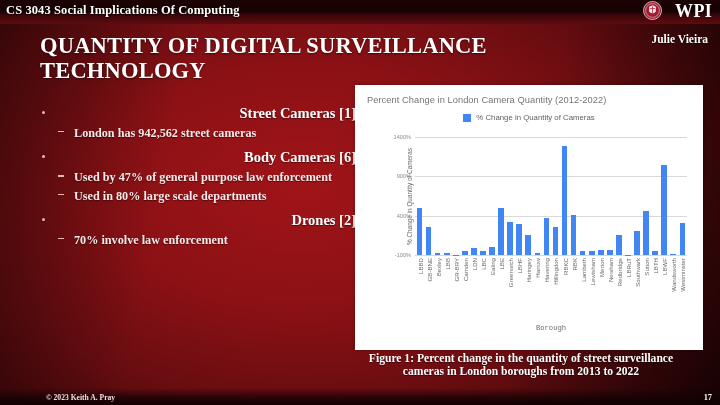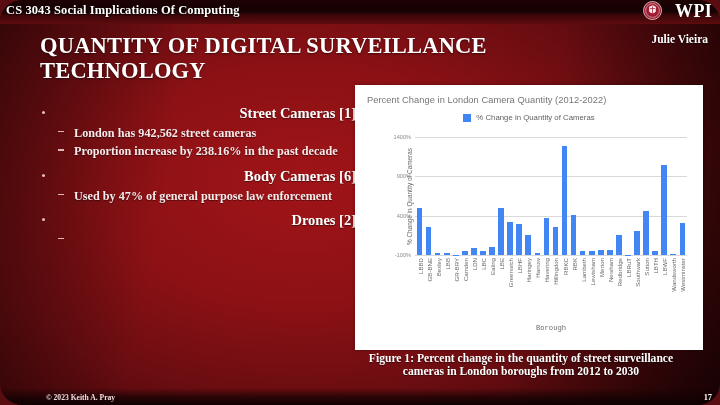--- a/index.html
+++ b/index.html
@@ -11,21 +11,20 @@
   }
 
   
   #slide {
     position: absolute; inset: 0;
     width: 720px; height: 405px;
     background:
       radial-gradient(ellipse 560px 340px at 42% 46%, #a01418 0%, #8c1115 35%, #6a0d11 62%, #4a080b 82%, #2e0406 100%),
       linear-gradient(180deg, #5e0b0e 0%, #7d1014 40%, #4c080b 100%);
     overflow: hidden;
-    border-radius: 22px;
   }
   #slide::after {
     content: "";
     position: absolute; inset: 0;
     background: linear-gradient(100deg, rgba(0,0,0,0.40) 0%, rgba(0,0,0,0.0) 25%, rgba(0,0,0,0.0) 72%, rgba(0,0,0,0.55) 100%);
     pointer-events: none;
   }
 
   
   .banner {
@@ -228,40 +227,41 @@
 
   <div class="content-list">
     <div class="bullet-l1">
       <span class="dot"></span>
       <span>Street Cameras [1]</span>
     </div>
     <div class="bullet-l2">
       <span class="dash"></span>
       <span>London has 942,562 street cameras</span>
     </div>
-    <div class="bullet-l2">
-      <span class="dash"></span>
-      <span>Proportion increase by 238.16% in the past decade</span>
-    </div>
 
     <div class="bullet-l1">
       <span class="dot"></span>
       <span>Body Cameras [6]</span>
     </div>
     <div class="bullet-l2">
       <span class="dash"></span>
       <span>Used by 47% of general purpose law enforcement</span>
     </div>
+    <div class="bullet-l2">
+      <span class="dash"></span>
+      <span>Used in 80% large scale departments</span>
+    </div>
 
     <div class="bullet-l1">
       <span class="dot"></span>
       <span>Drones [2]</span>
     </div>
     <div class="bullet-l2">
       <span class="dash"></span>
+      <span>70% involve law enforcement</span>
     </div>
   </div>
 
   <div class="chart-card">
     <div class="chart-title">Percent Change in London Camera Quantity (2012-2022)</div>
 
     <div class="chart-legend">
       <span class="legend-swatch"></span>
       <span class="legend-label">% Change in Quantity of Cameras</span>
     </div>
@@ -464,19 +464,19 @@
           <div class="xlabel">Wandsworth</div>
         </div>
         <div class="xlabel-slot">
           <div class="xlabel">Westminster</div>
         </div>
       </div>
 
     <div class="x-axis-title">Borough</div>
   </div>
 
-  <div class="figure-caption">Figure 1: Percent change in the quantity of street surveillance cameras in London boroughs from 2012 to 2030</div>
+  <div class="figure-caption">Figure 1: Percent change in the quantity of street surveillance cameras in London boroughs from 2013 to 2022</div>
 
   <div class="footer-bar"></div>
   <div class="copyright">© 2023 Keith A. Pray</div>
   <div class="page-number">17</div>
 
 </div>
 
 </body></html>

